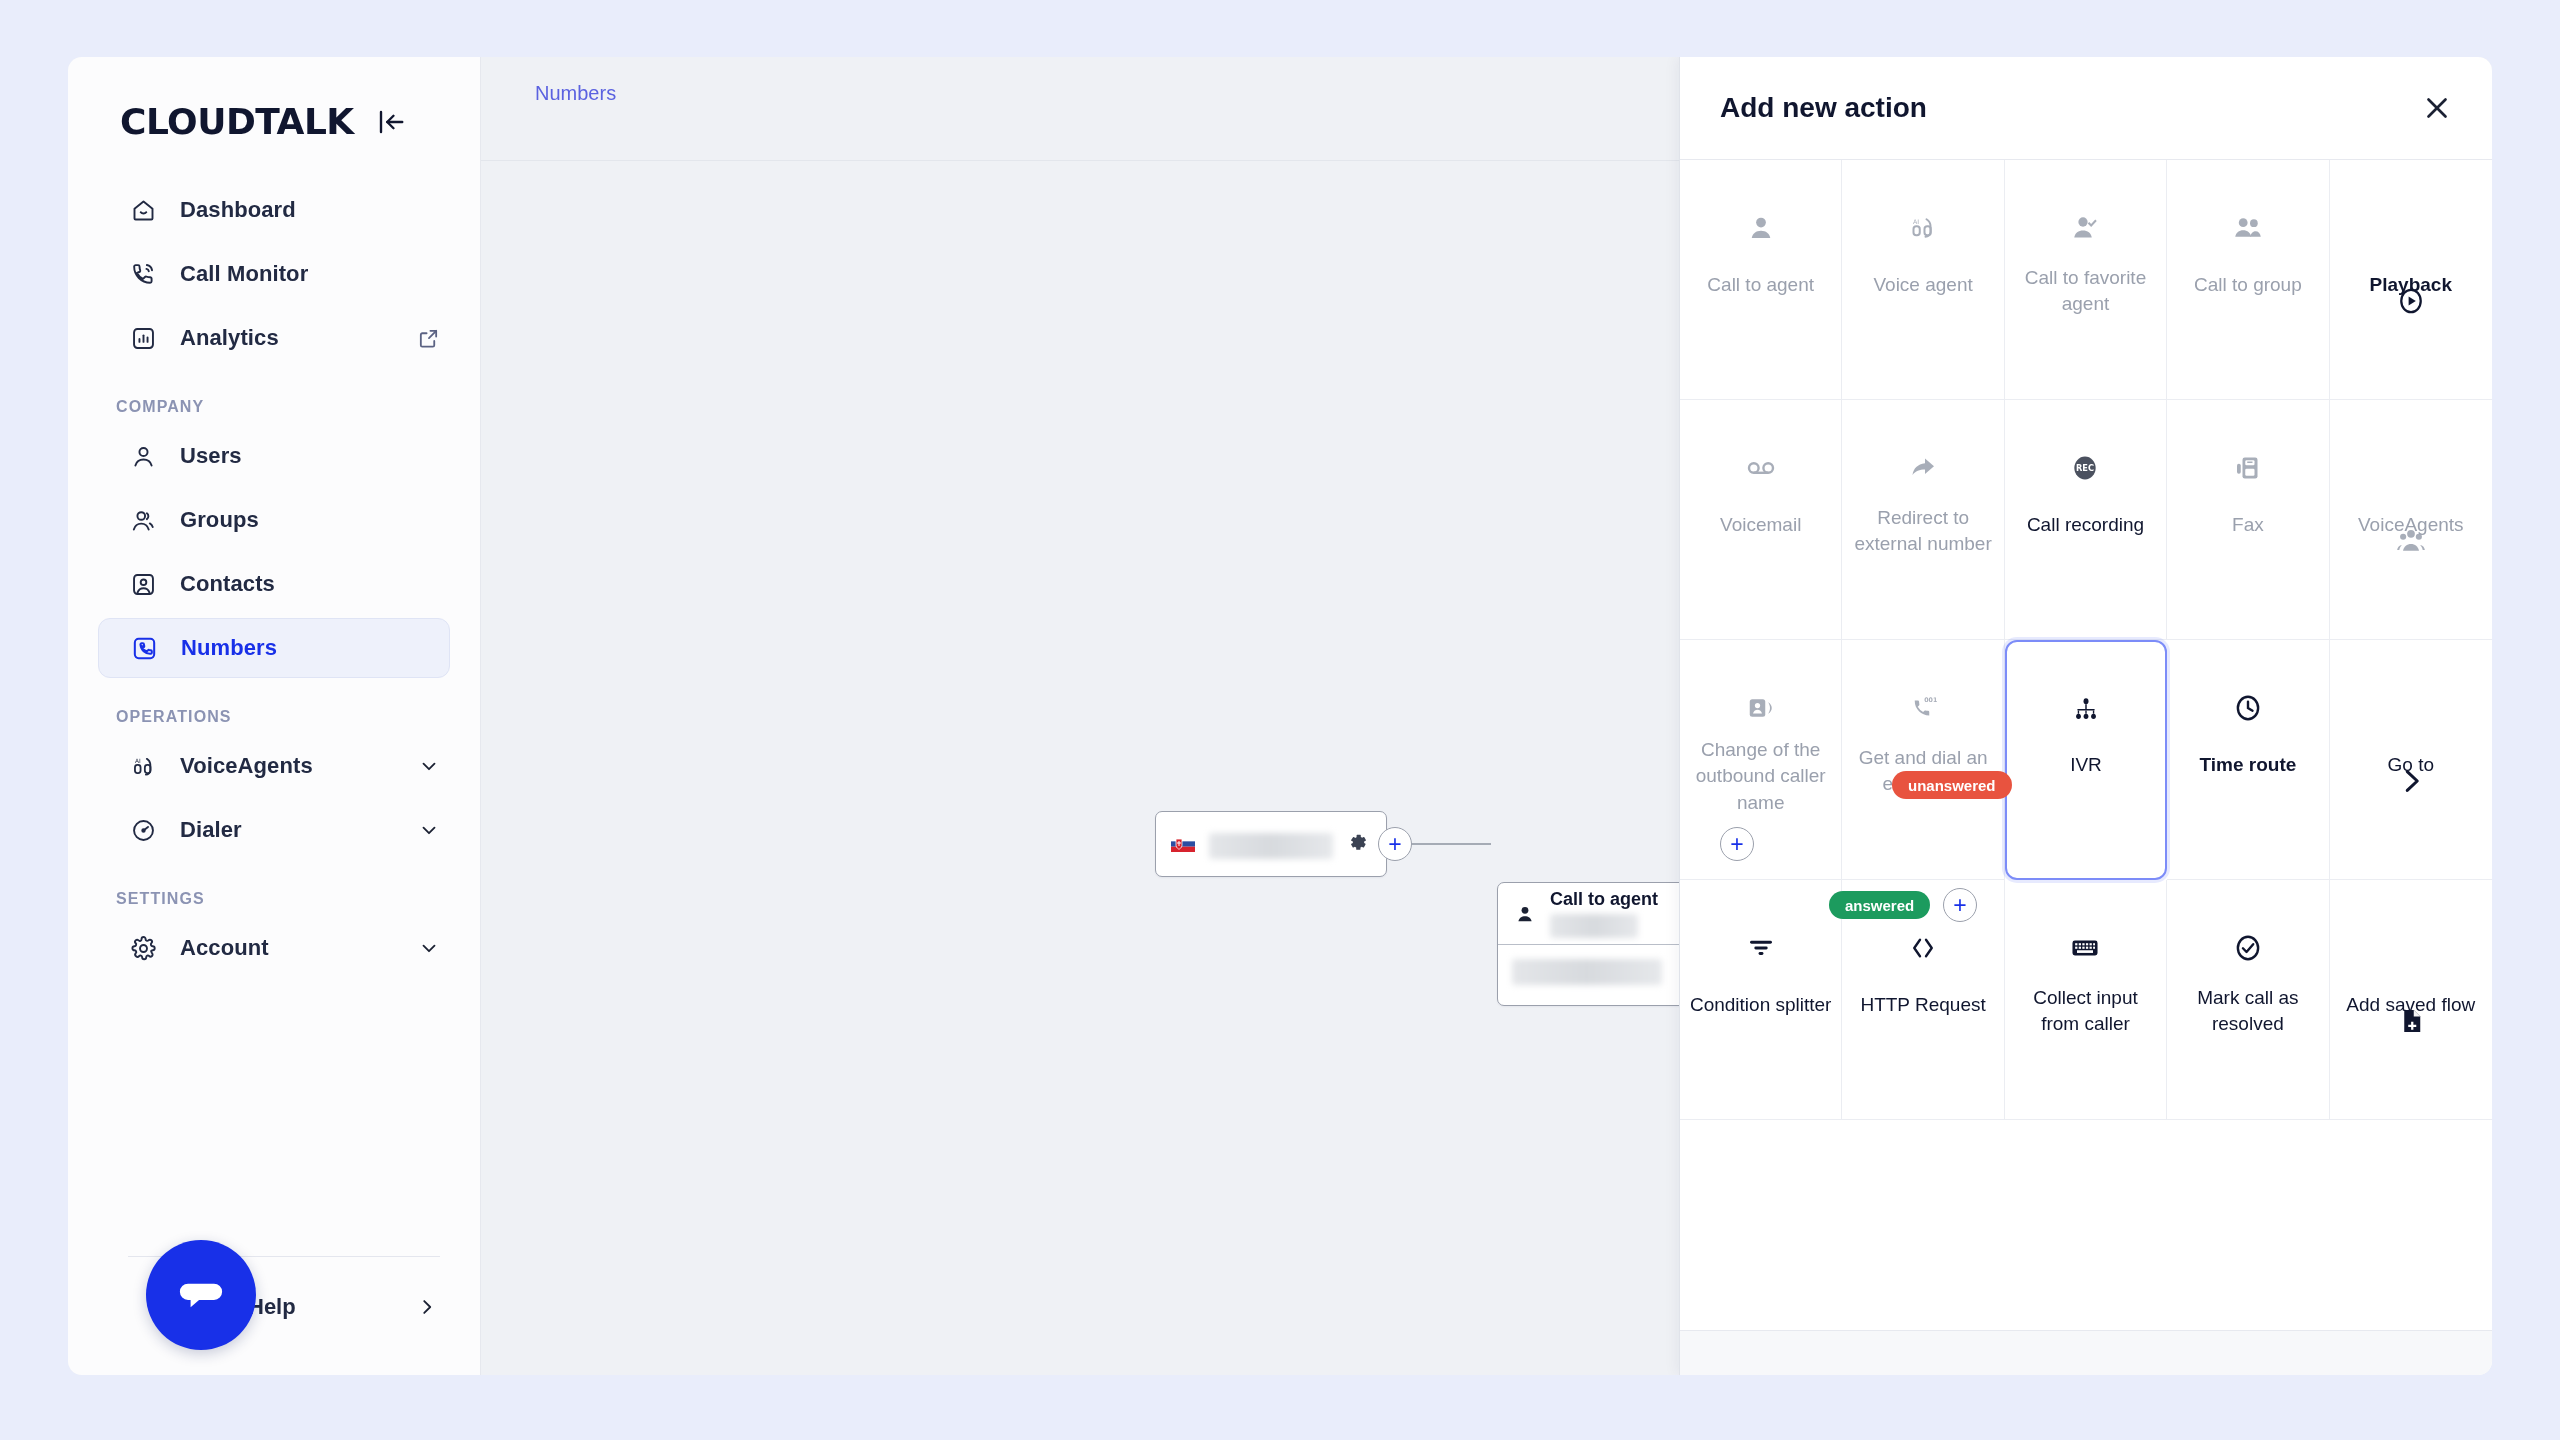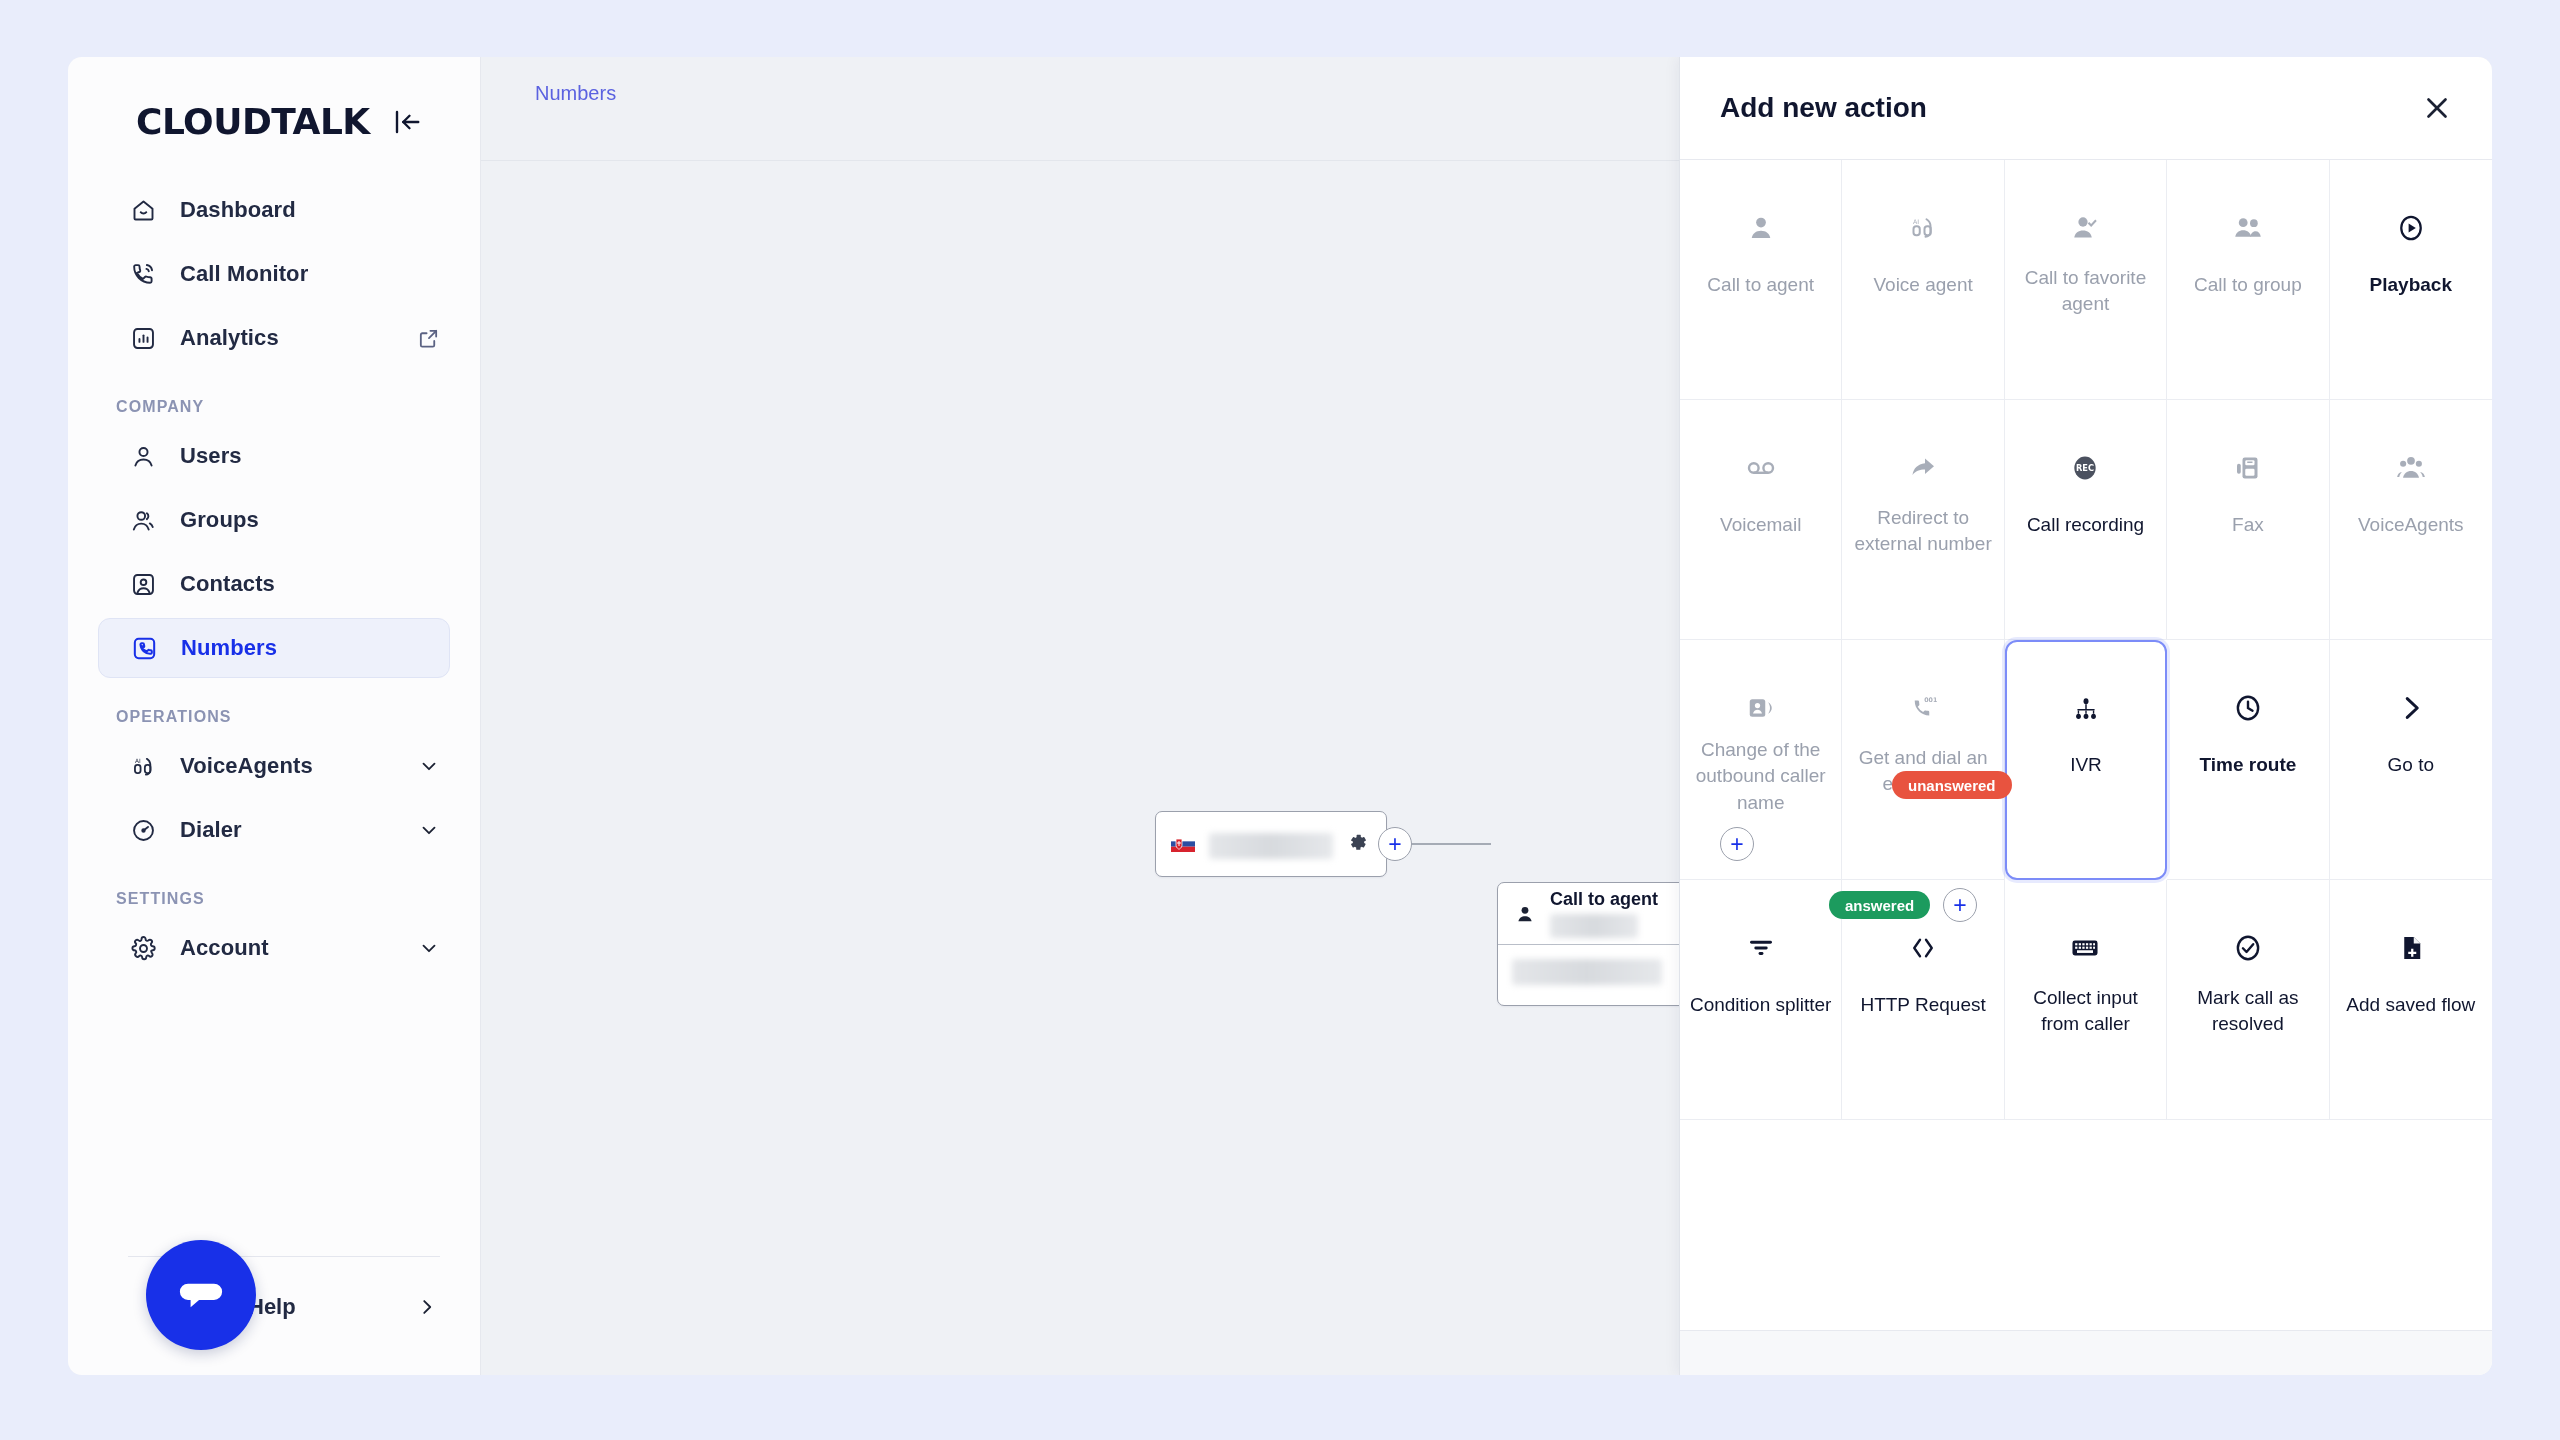--- a/index.html
+++ b/index.html
@@ -22,21 +22,21 @@
   
   .sidebar {
     width: 413px; height: 100%;
     background: #fcfcfd;
     border-right: 1px solid #e6e8ee;
     position: relative;
     flex: none;
   }
   .brand-row {
     display: flex; align-items: center;
-    padding: 44px 0 0 68px;
+    padding: 44px 0 0 52px;
     gap: 22px;
   }
   .logo {
     font-size: 36px; font-weight: 700;
     letter-spacing: -0.5px;
     color: #10162f;
     font-family: "DejaVu Sans", sans-serif;
   }
   .collapse-icon { width: 30px; height: 30px; color: #10162f; cursor: pointer; }
 
@@ -169,21 +169,21 @@
     height: 240px;
     border-right: 1px solid #ebedf2;
     border-bottom: 1px solid #ebedf2;
     display: flex; flex-direction: column;
     align-items: center;
     padding: 42px 14px 0 14px;
     cursor: pointer;
     position: relative;
     background: #fff;
   }
-  .cell:nth-child(5n) { border-right: none; }
+  .cell:nth-child(5n) { border-right: none; justify-content: center; }
   .cell .cicon { height: 52px; display: flex; align-items: center; justify-content: center; margin-bottom: 0; }
   .cell .clabel {
     font-size: 19px; text-align: center;
     line-height: 1.42; color: #10162f;
     position: absolute; top: 50%; left: 8px; right: 8px;
     transform: translateY(-28%);
   }
   .cell.disabled .clabel { color: #9aa0ad; }
   .cell.disabled .cicon { color: #9aa0ad; opacity: .85; }
   .cell.enabled .cicon { color: #10162f; }

